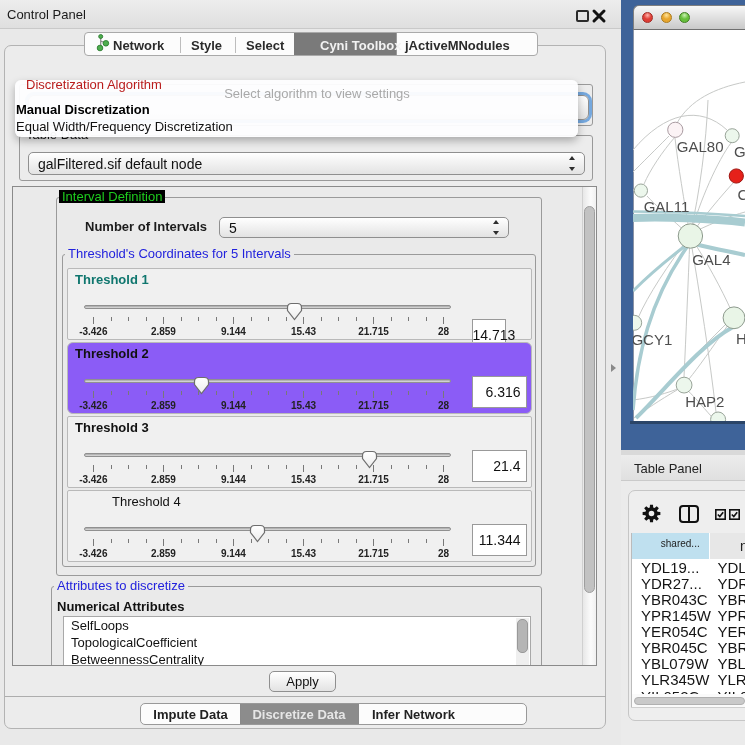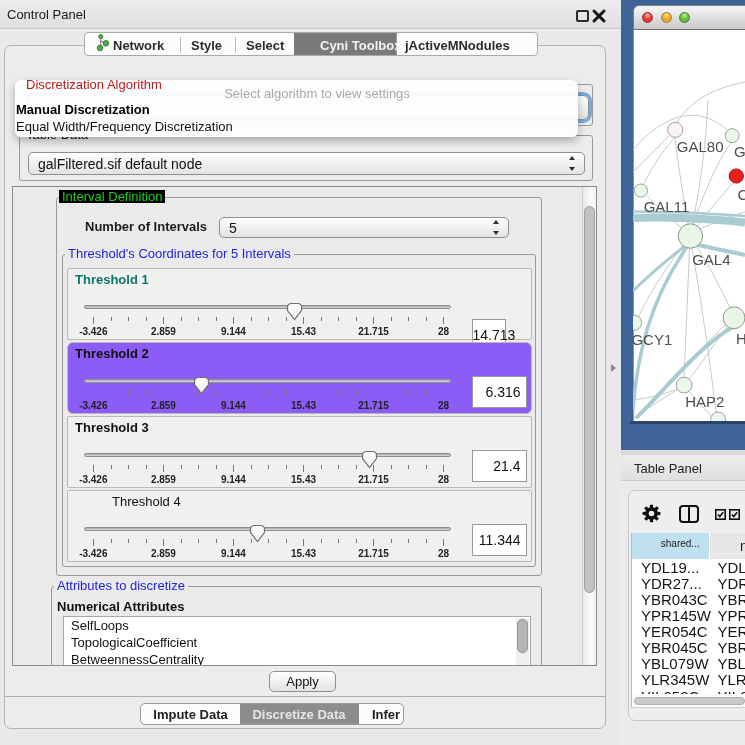--- a/index.html
+++ b/index.html
@@ -150,21 +150,21 @@
 <div class="gtitle" style="left:41px;top:392px;background:#eaeaea;color:#2222dd;">Attributes to discretize</div>
 <div class="abs" style="left:44px;top:412px;font-weight:bold;color:#111;">Numerical Attributes</div>
 <div class="abs" style="left:50px;top:429px;width:468px;height:70px;background:#fff;border:1px solid #a8a8a8;">
   <div class="abs" style="left:7px;top:1px;line-height:16.8px;color:#111;">SelfLoops<br>TopologicalCoefficient<br>BetweennessCentrality<br>ClosenessCentrality</div>
   <div class="abs" style="right:1px;top:1px;width:13px;height:68px;background:#efefef;"></div>
   <div class="abs" style="right:2px;top:2px;width:11px;height:34px;background:#b5b5b5;border:1px solid #999;border-radius:5px;"></div>
 </div>
 </div>
 <div class="abs" style="left:269px;top:671px;width:67px;height:21px;border:1px solid #8f8f8f;border-radius:5px;background:linear-gradient(#ffffff,#e3e3e3);text-align:center;line-height:19px;color:#111;">Apply</div>
 <div class="abs" style="left:5px;top:696px;width:601px;height:1px;background:#adadad;"></div>
-<div class="abs" style="left:140px;top:703px;width:264px;height:22px;background:#fcfcfc;border:1px solid #999;border-radius:5px;overflow:hidden;">
+<div class="abs" style="left:140px;top:703px;width:387px;height:22px;background:#fcfcfc;border:1px solid #999;border-radius:5px;overflow:hidden;">
   <div class="abs" style="left:99px;top:0;width:118px;height:22px;background:#8c8c8c;"></div>
   <div class="abs" style="left:99px;top:0;width:1px;height:22px;background:#8a8a8a;"></div>
   <div class="abs" style="left:217px;top:0;width:1px;height:22px;background:#8a8a8a;"></div>
   <div class="abs" style="left:0;top:3px;width:99px;text-align:center;font-weight:bold;color:#222;">Impute Data</div>
   <div class="abs" style="left:99px;top:3px;width:118px;text-align:center;font-weight:bold;color:#e6e6e6;">Discretize Data</div>
   <div class="abs" style="left:217px;top:3px;width:111px;text-align:center;font-weight:bold;color:#222;">Infer Network</div>
 </div>
 <div class="abs" style="left:611px;top:364px;width:0;height:0;border-top:4px solid transparent;border-bottom:4px solid transparent;border-left:5px solid #8a8a8a;"></div>
 <div class="abs" style="left:620.5px;top:0;width:124.5px;height:450px;background:#3e6399;"></div>
 <div class="abs" style="left:630px;top:421px;width:115px;height:3px;background:#2b4568;"></div>

